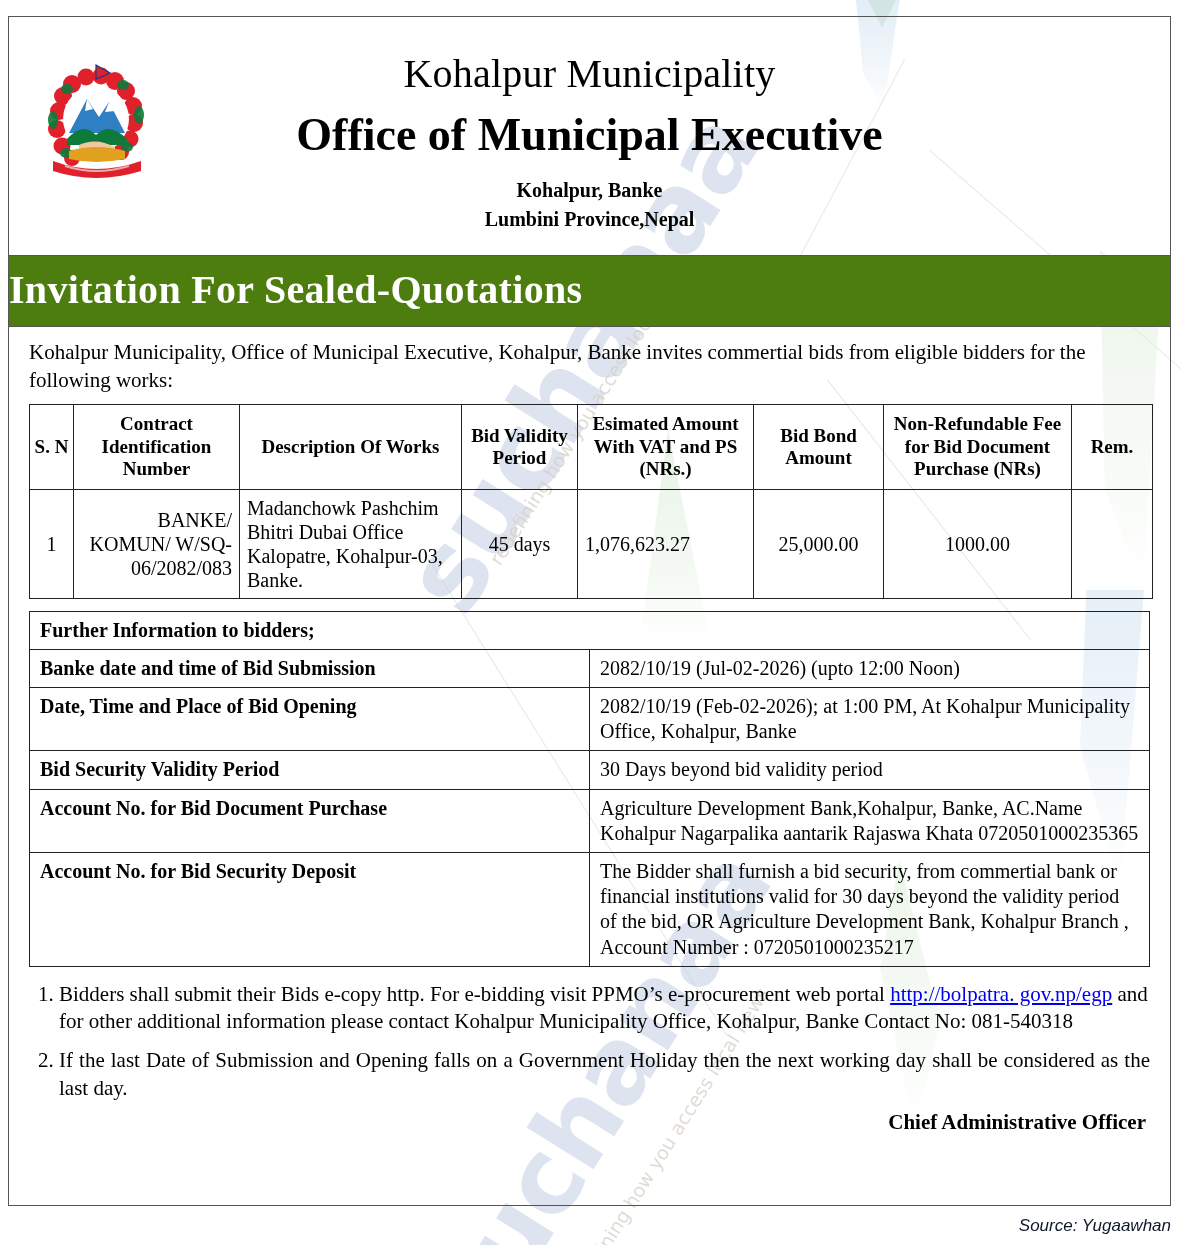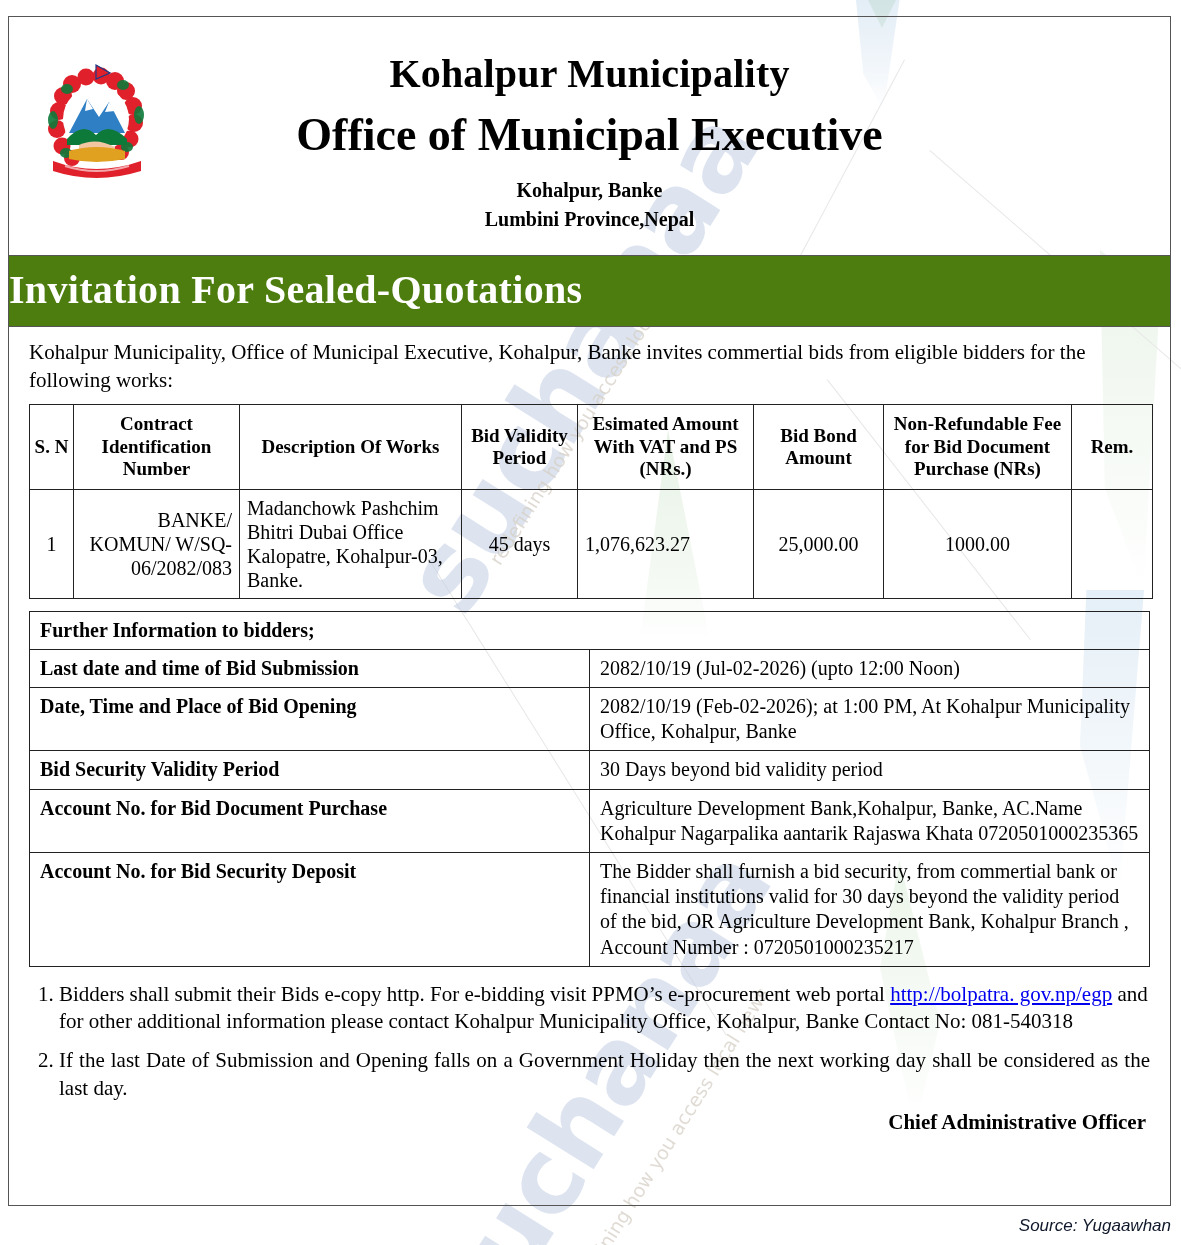--- a/index.html
+++ b/index.html
@@ -126,21 +126,21 @@
     top: 42px;
     width: 110px;
     height: 120px;
   }
   .mast-text {
     text-align: center;
     padding-top: 36px;
   }
   .org-name {
     font-size: 40px;
-    font-weight: bold;
+    font-weight: normal;
     letter-spacing: .2px;
     line-height: 1.05;
   }
   .org-office {
     font-size: 46px;
     font-weight: bold;
     margin-top: 16px;
     line-height: 1.05;
   }
   .org-addr1 {
@@ -401,21 +401,21 @@
         </tr>
       </tbody>
     </table>
 
     <table class="info">
       <tbody>
         <tr>
           <td class="hdr" colspan="2">Further Information to bidders;</td>
         </tr>
         <tr>
-          <td class="lbl">Last date and time of Bid Submission</td>
+          <td class="lbl">Banke date and time of Bid Submission</td>
           <td>2082/10/19 (Jul-02-2026) (upto 12:00 Noon)</td>
         </tr>
         <tr>
           <td class="lbl">Date, Time and Place of Bid Opening</td>
           <td>2082/10/19 (Feb-02-2026); at 1:00 PM, At Kohalpur  Municipality Office, Kohalpur, Banke</td>
         </tr>
         <tr>
           <td class="lbl">Bid Security Validity Period</td>
           <td>30 Days beyond bid validity period</td>
         </tr>

